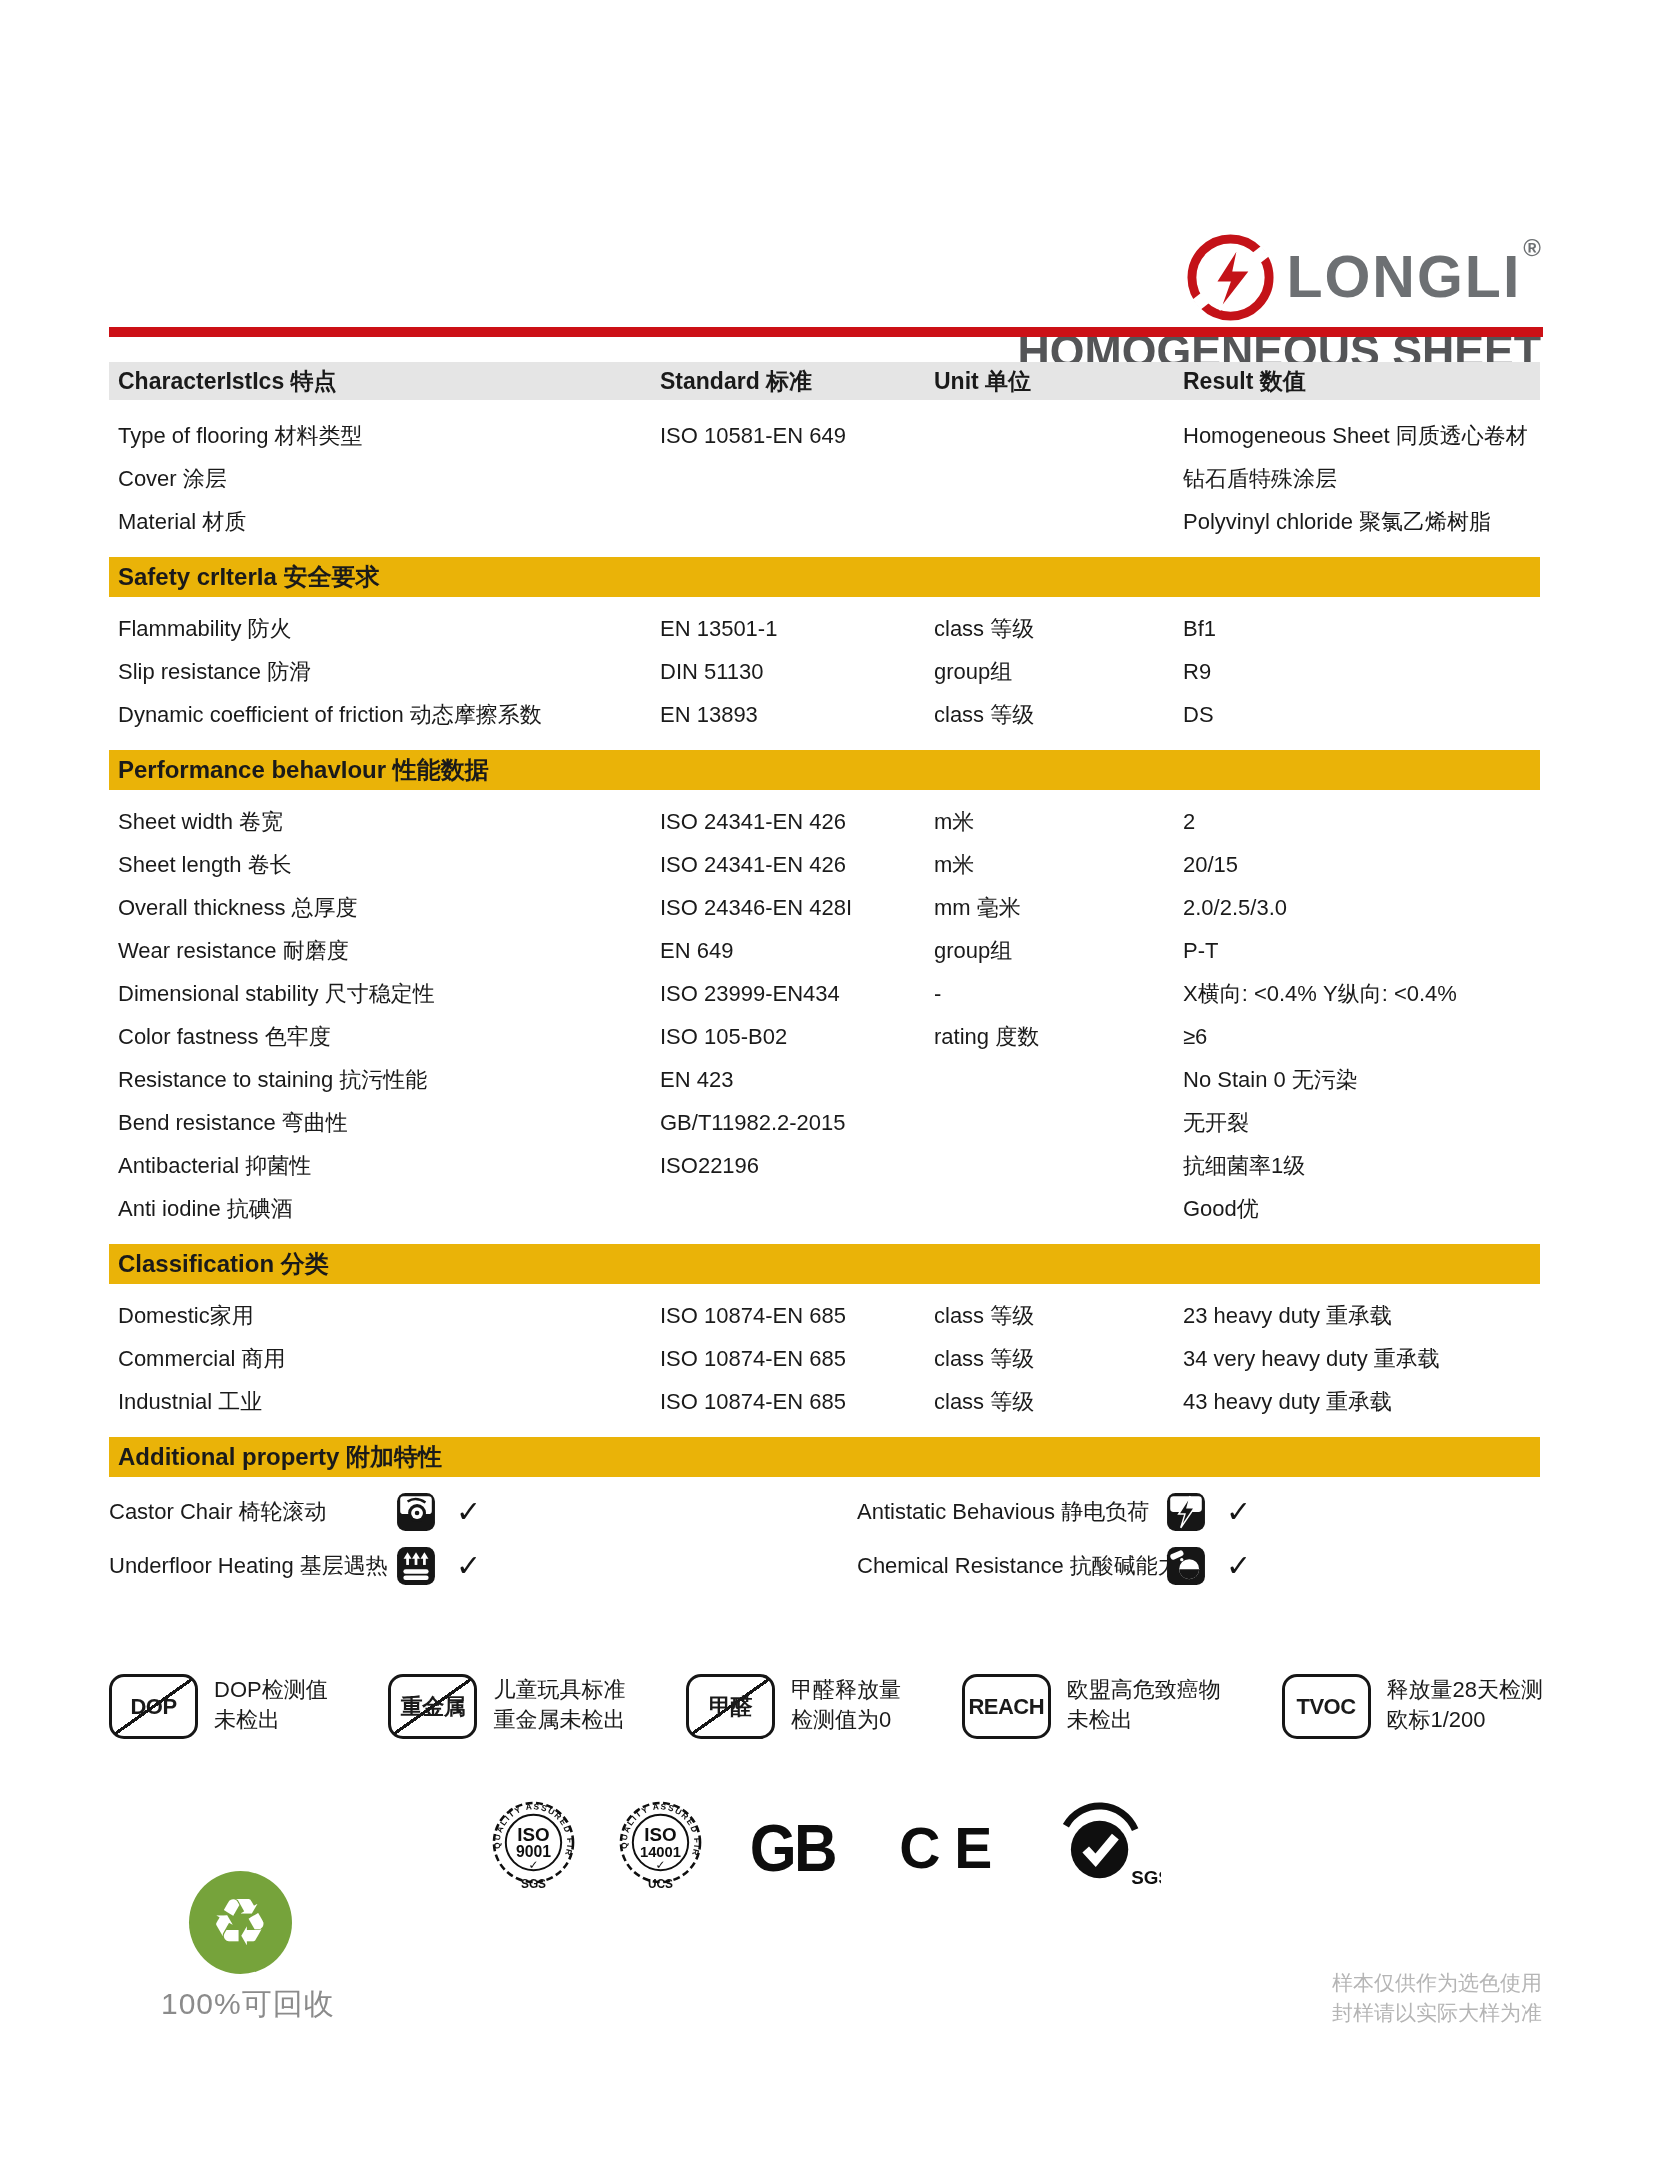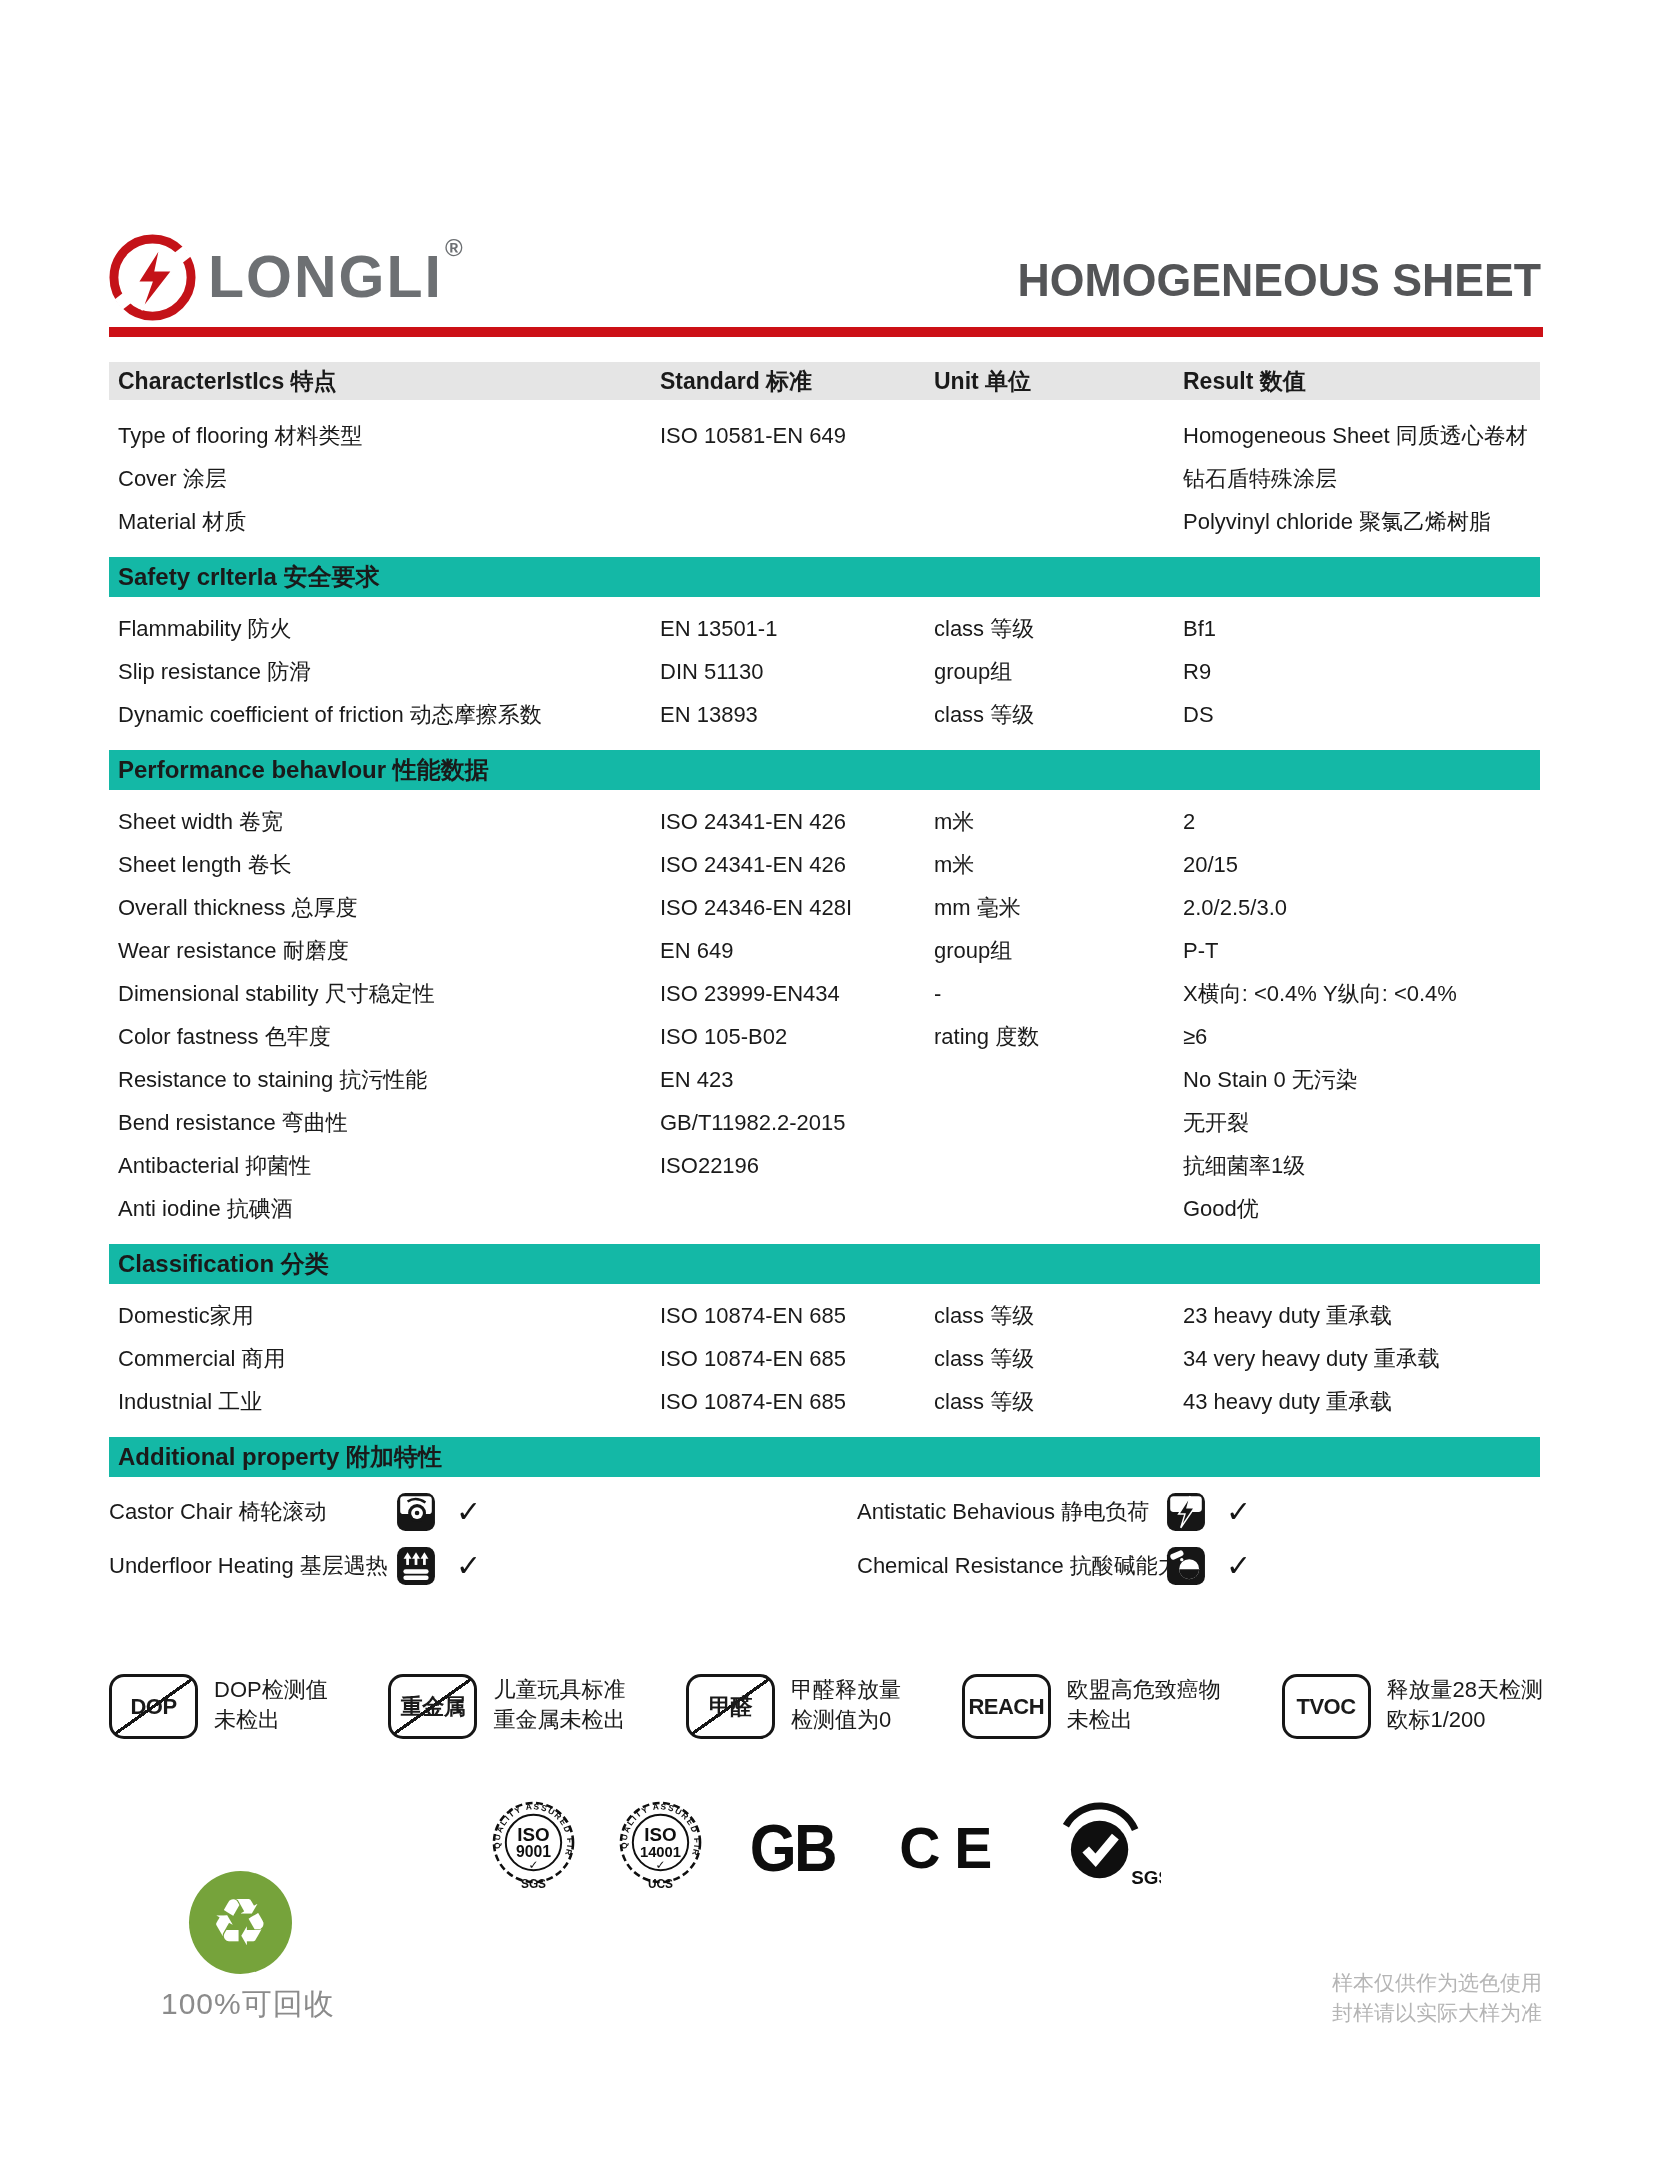--- a/index.html
+++ b/index.html
@@ -4,33 +4,33 @@
 <style>
   html,body{margin:0;padding:0;background:#ffffff;}
   body{
     width:1676px;height:2183px;position:relative;overflow:hidden;
     font-family:"Liberation Sans","DejaVu Sans",sans-serif;
     color:#1a1a1a;-webkit-font-smoothing:antialiased;
   }
   .page{position:absolute;inset:0;background:#fff;}
 
   
-  .hdr{position:absolute;left:107px;top:232px;width:1434px;display:flex;justify-content:space-between;align-items:flex-end;}
+  .hdr{position:absolute;left:107px;top:232px;width:1434px;display:flex;justify-content:space-between;align-items:flex-end;flex-direction:column;}
   .brand{display:flex;align-items:center;}
   .logo{width:91px;height:91px;display:inline-block;}
   .brand-name{font-size:59px;font-weight:bold;color:#6d7073;letter-spacing:2px;margin-left:10px;line-height:91px;}
   .reg{font-size:24px;font-weight:bold;color:#6d7073;align-self:flex-start;margin-top:2px;margin-left:2px;}
   .title{font-size:47px;font-weight:bold;color:#545557;letter-spacing:0px;transform:scaleX(.95);transform-origin:right center;padding-bottom:16px;white-space:nowrap;}
   .red-rule{position:absolute;left:109px;top:327px;width:1434px;height:10px;background:#cc1016;}
 
   
   .content{position:absolute;left:109px;top:362px;width:1431px;}
   .t-head{display:grid;grid-template-columns:551px 274px 249px 1fr;background:#e5e5e5;height:38px;align-items:center;font-weight:bold;font-size:23px;margin-bottom:14px;}
   .t-head .t-cell:first-child{padding-left:9px;}
-  .section-bar{background:#14b8a6;height:40px;line-height:40px;font-weight:bold;font-size:24px;padding-left:9px;margin:14px 0 10px 0;}
+  .section-bar{background:#eab308;height:40px;line-height:40px;font-weight:bold;font-size:24px;padding-left:9px;margin:14px 0 10px 0;}
   .t-row{display:grid;grid-template-columns:551px 274px 249px 1fr;height:43px;align-items:center;font-size:22px;}
   .t-row .t-cell:first-child{padding-left:9px;}
   .t-cell{white-space:nowrap;overflow:visible;}
 
   
   .props{display:grid;grid-template-columns:748px 1fr;row-gap:4px;margin-top:6px;}
   .prop{display:flex;align-items:center;height:50px;}
   .prop-label{font-size:22px;white-space:nowrap;}
   .prop:nth-child(odd) .prop-label{width:287px;}
   .prop:nth-child(even) .prop-label{width:309px;}

